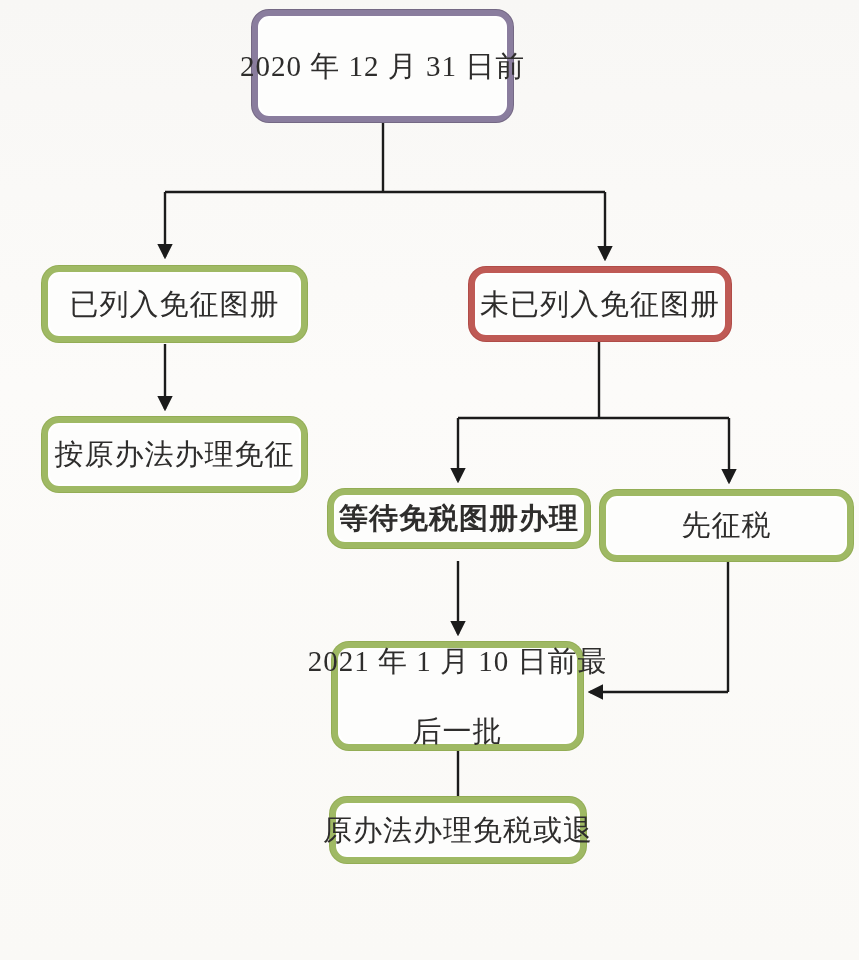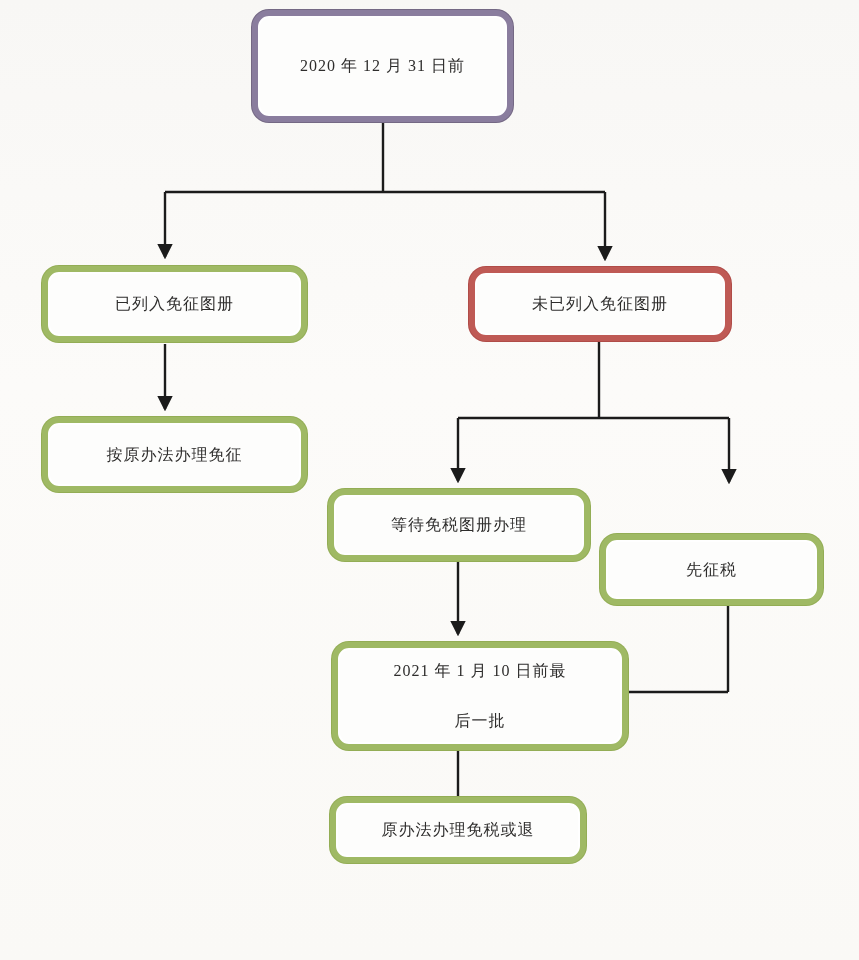--- a/index.html
+++ b/index.html
@@ -10,35 +10,35 @@
   }
   .stage{
     position:relative;width:859px;height:960px;
     background:linear-gradient(180deg,#f8f7f5 0%,#fcfbf9 40%,#faf9f6 100%);
   }
   .connectors{position:absolute;left:0;top:0;width:859px;height:960px;}
   .node{
     position:absolute;box-sizing:border-box;
     display:flex;flex-direction:column;align-items:center;justify-content:center;
     background:#fdfdfc;border-radius:17px;
-    color:#2e2d2c;font-size:16px;line-height:1.6;text-align:center;
+    color:#2e2d2c;font-size:29px;line-height:1.6;text-align:center;
     letter-spacing:1px;white-space:nowrap;
   }
   .node .line{display:block;}
   .node.purple{border:6px solid #8a7d9e;box-shadow:0 0 0 1px #746884, inset 0 0 0 2px #fff;}
   .node.green {border:6px solid #9fb964;box-shadow:0 0 0 1px #93ad55, inset 0 0 0 2px #fff;}
   .node.red   {border:6px solid #bf5a55;box-shadow:0 0 0 1px #b04c48, inset 0 0 0 2px #fff;}
 
   .n-start    {left:252px;top:10px; width:261px;height:112px;}
   .n-listed   {left:42px; top:266px;width:265px;height:76px;}
   .n-notlisted{left:469px;top:267px;width:262px;height:74px;}
   .n-original {left:42px; top:417px;width:265px;height:75px;align-items:center;}
-  .n-wait     {left:328px;top:489px;width:262px;height:72px;}
-  .n-taxfirst {left:600px;top:490px;width:223px;height:71px;margin-top:44px;}
-  .n-batch    {left:332px;top:642px;width:296px;height:108px;gap:24px;}
+  .n-wait     {left:328px;top:489px;width:262px;height:59px;font-weight:bold;}
+  .n-taxfirst {left:600px;top:490px;width:253px;height:71px;}
+  .n-batch    {left:332px;top:642px;width:251px;height:108px;gap:24px;}
   .n-final    {left:330px;top:797px;width:256px;height:66px;}
 </style>
 </head>
 <body>
 
 <div class="stage">
 
   <svg class="connectors" viewBox="0 0 859 960" xmlns="http://www.w3.org/2000/svg">
     <defs>
       <marker id="arrow" viewBox="0 0 10 10" refX="8.5" refY="5" markerWidth="6.5" markerHeight="6.5" orient="auto-start-reverse">

